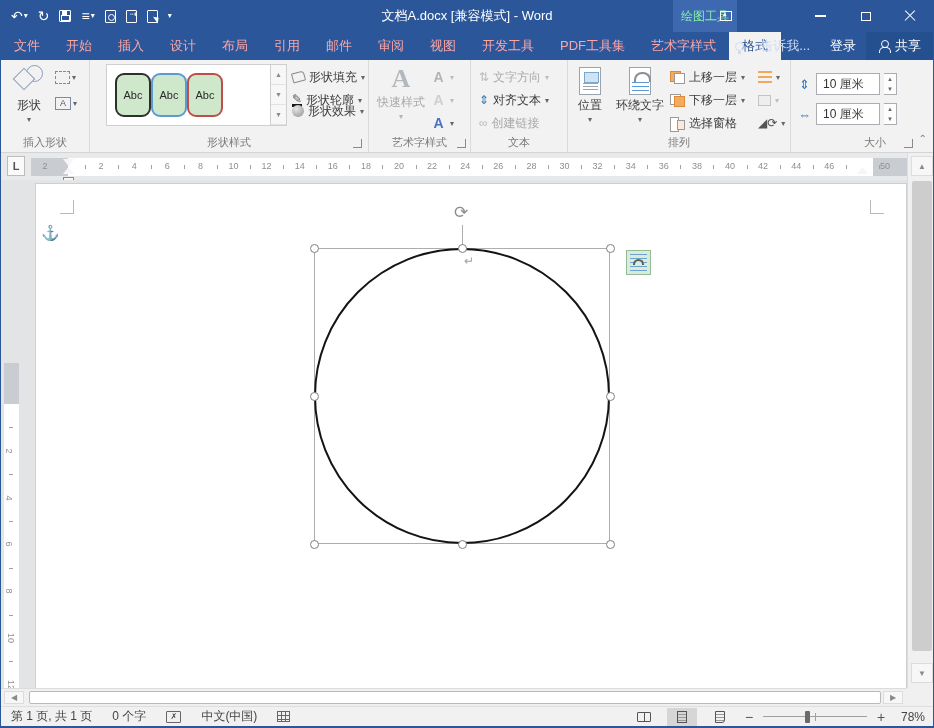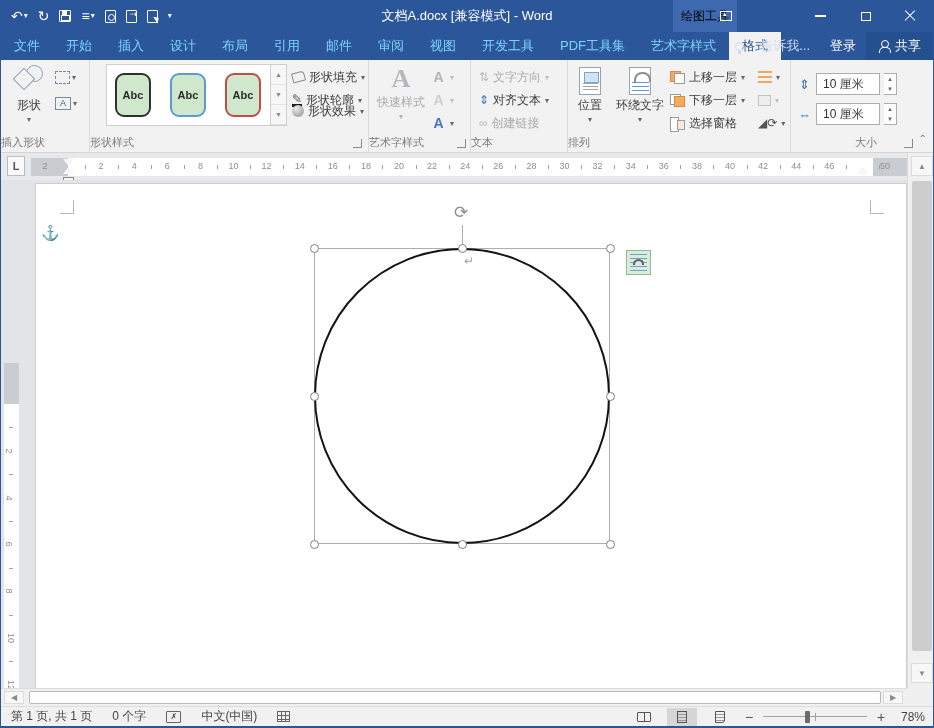--- a/index.html
+++ b/index.html
@@ -14,65 +14,65 @@
   .qat-btn{color:#fff;font-size:14px;line-height:1;display:flex;align-items:center;gap:1px;cursor:default;}
   .qat-dd{font-size:8px;}
   .ic-floppy{width:12px;height:12px;border:1.4px solid #fff;border-radius:1px;position:relative;}
   .ic-floppy::before{content:"";position:absolute;left:2px;top:0;width:5px;height:4px;background:#fff;}
   .ic-floppy::after{content:"";position:absolute;left:1px;bottom:0;width:7px;height:4px;border:1px solid #fff;}
   .ic-page{width:11px;height:13px;border:1.3px solid #fff;border-radius:1px;position:relative;}
   .ic-page.mag::after{content:"";position:absolute;left:2px;top:3px;width:5px;height:5px;border:1.3px solid #fff;border-radius:50%;}
   .ic-page.arrow::after{content:"⇢";position:absolute;left:3px;top:-1px;font-size:9px;}
   .ic-page.cursor::after{content:"";position:absolute;right:-2px;bottom:-1px;border-left:4px solid #fff;border-bottom:4px solid transparent;border-top:4px solid transparent;transform:rotate(-35deg);}
   #title-text{position:absolute;left:0;right:0;top:0;height:32px;display:flex;align-items:center;justify-content:center;font-size:13px;pointer-events:none;}
-  #contextual-tab{position:absolute;left:672px;top:0;width:64px;height:32px;background:#3e69b0;color:#000000;
+  #contextual-tab{position:absolute;left:672px;top:0;width:64px;height:32px;background:#3e69b0;color:#86efac;
     display:flex;align-items:center;justify-content:center;font-size:12px;}
   .winbtn{position:absolute;top:0;height:32px;width:42px;display:flex;align-items:center;justify-content:center;color:#fff;}
   .ic-min{width:11px;height:1.5px;background:#fff;}
   .ic-max{width:10px;height:9px;border:1.3px solid #fff;}
   .ic-close{position:relative;width:12px;height:12px;}
   .ic-close::before,.ic-close::after{content:"";position:absolute;left:-1px;top:5px;width:14px;height:1.4px;background:#fff;}
   .ic-close::before{transform:rotate(45deg);} .ic-close::after{transform:rotate(-45deg);}
   .ic-ribopt{width:12px;height:10px;border:1.3px solid #fff;position:relative;}
   .ic-ribopt::after{content:"▴";position:absolute;left:2px;top:-2px;font-size:7px;}
 
   
   #tabrow{position:absolute;left:0;top:32px;width:100%;height:28px;background:#2b579a;display:flex;align-items:stretch;}
-  .tab{padding:0 13px;display:flex;align-items:center;color:#7dd3fc;font-size:13px;cursor:default;white-space:nowrap;}
+  .tab{padding:0 13px;display:flex;align-items:center;color:#fca5a5;font-size:13px;cursor:default;white-space:nowrap;}
   .tab.active{background:#f2f2f2;color:#2b579a;}
   #tabrow-right{position:absolute;right:0;top:32px;height:28px;display:flex;align-items:center;color:#fff;font-size:13px;}
   #tellme{display:flex;align-items:center;gap:16px;color:#cfdcf3;padding:0 10px;}
   .ic-bulb{width:9px;height:9px;border:1.3px solid #cfdcf3;border-radius:50%;position:relative;}
   .ic-bulb::after{content:"";position:absolute;left:2px;bottom:-4px;width:3px;height:3px;background:#cfdcf3;}
   #signin{padding:0 10px;}
   #share{display:flex;align-items:center;gap:5px;background:#24508f;height:100%;padding:0 12px;}
   .ic-person{width:12px;height:12px;position:relative;}
   .ic-person::before{content:"";position:absolute;left:3px;top:0;width:6px;height:6px;border:1.2px solid #fff;border-radius:50%;}
   .ic-person::after{content:"";position:absolute;left:1px;bottom:-1px;width:10px;height:5px;border:1.2px solid #fff;border-bottom:none;border-radius:5px 5px 0 0;}
 
   
   #ribbon{position:absolute;left:0;top:60px;width:100%;height:93px;background:#f2f2f2;border-bottom:1px solid #d5d5d5;}
   .rgroup{position:absolute;top:0;height:92px;border-right:1px solid #dadada;}
-  .glabel{position:absolute;left:0;right:0;bottom:2px;text-align:left;font-size:11px;color:#7a7a7a;}
+  .glabel{position:absolute;left:0;right:0;bottom:2px;text-align:center;font-size:11px;color:#7a7a7a;}
   .launcher{position:absolute;bottom:4px;width:9px;height:9px;border-right:1.2px solid #8a8a8a;border-bottom:1.2px solid #8a8a8a;}
   .bigbtn{position:absolute;top:2px;height:68px;display:flex;flex-direction:column;align-items:center;font-size:12px;color:#3b3b3b;cursor:default;}
   .bigbtn .cap{margin-top:2px;} .bigbtn .dd{font-size:8px;color:#666;margin-top:1px;}
   .bigbtn.disabled{color:#a9a9a9;} .bigbtn.disabled .dd{color:#b5b5b5;}
   .rrow{position:absolute;height:22px;display:flex;align-items:center;gap:4px;font-size:12px;color:#3b3b3b;cursor:default;white-space:nowrap;}
   .rrow .dd{font-size:8px;color:#666;}
   .rrow.disabled{color:#a9a9a9;} .rrow.disabled .dd{color:#bdbdbd;}
   .minibtn{position:absolute;width:30px;height:22px;display:flex;align-items:center;gap:2px;font-size:11px;color:#51585f;}
   
   .ic-shapes{position:relative;width:30px;height:30px;margin-top:3px;}
   .ic-shapes::before{content:"";position:absolute;left:12px;top:0;width:15px;height:15px;border:1.6px solid #8a9cb8;border-radius:50%;}
   .ic-shapes::after{content:"";position:absolute;left:2px;top:6px;width:14px;height:14px;border:1.6px solid #8a9cb8;background:#f2f2f2;transform:rotate(45deg);}
   .ic-editshape{width:15px;height:13px;border:1.3px dashed #7a8aa5;}
   .ic-textbox{width:16px;height:13px;border:1.3px solid #7a8aa5;font-size:9px;color:#51585f;display:flex;align-items:center;justify-content:center;}
   
-  #gallery{position:absolute;left:16px;top:4px;width:165px;height:62px;background:#fff;border:1px solid #cfcfcf;display:flex;align-items:center;gap:19px;padding-left:8px;font-weight:bold;}
+  #gallery{position:absolute;left:16px;top:4px;width:165px;height:62px;background:#fff;border:1px solid #cfcfcf;display:flex;align-items:center;gap:0;padding-left:8px;}
   .chip{width:36px;height:44px;border:2.2px solid #333;border-radius:9px;display:flex;align-items:center;justify-content:center;font-size:11px;color:#2b2b2b;}
   #gallery-scroll{position:absolute;left:181px;top:4px;width:16px;height:62px;border:1px solid #cfcfcf;border-left:none;background:#f7f7f7;
     display:flex;flex-direction:column;}
   #gallery-scroll div{flex:1;display:flex;align-items:center;justify-content:center;font-size:7px;color:#8a8a8a;border-bottom:1px solid #e2e2e2;}
   .ic-bucket{width:13px;height:10px;border:1.3px solid #8a8a8a;border-radius:1px 4px 1px 1px;position:relative;transform:rotate(-15deg);}
   .ic-pencil{font-size:12px;color:#555;border-bottom:3px solid #1a1a1a;line-height:10px;}
   .ic-sphere{width:12px;height:12px;border-radius:50%;background:radial-gradient(circle at 35% 30%,#e8e8e8,#8f8f8f);}
   .bigA{font-size:26px;font-weight:bold;color:#b3b8be;line-height:26px;margin-top:4px;font-family:"Liberation Serif",serif;}
   .ic-A{font-weight:bold;font-size:14px;width:15px;text-align:center;}
   

